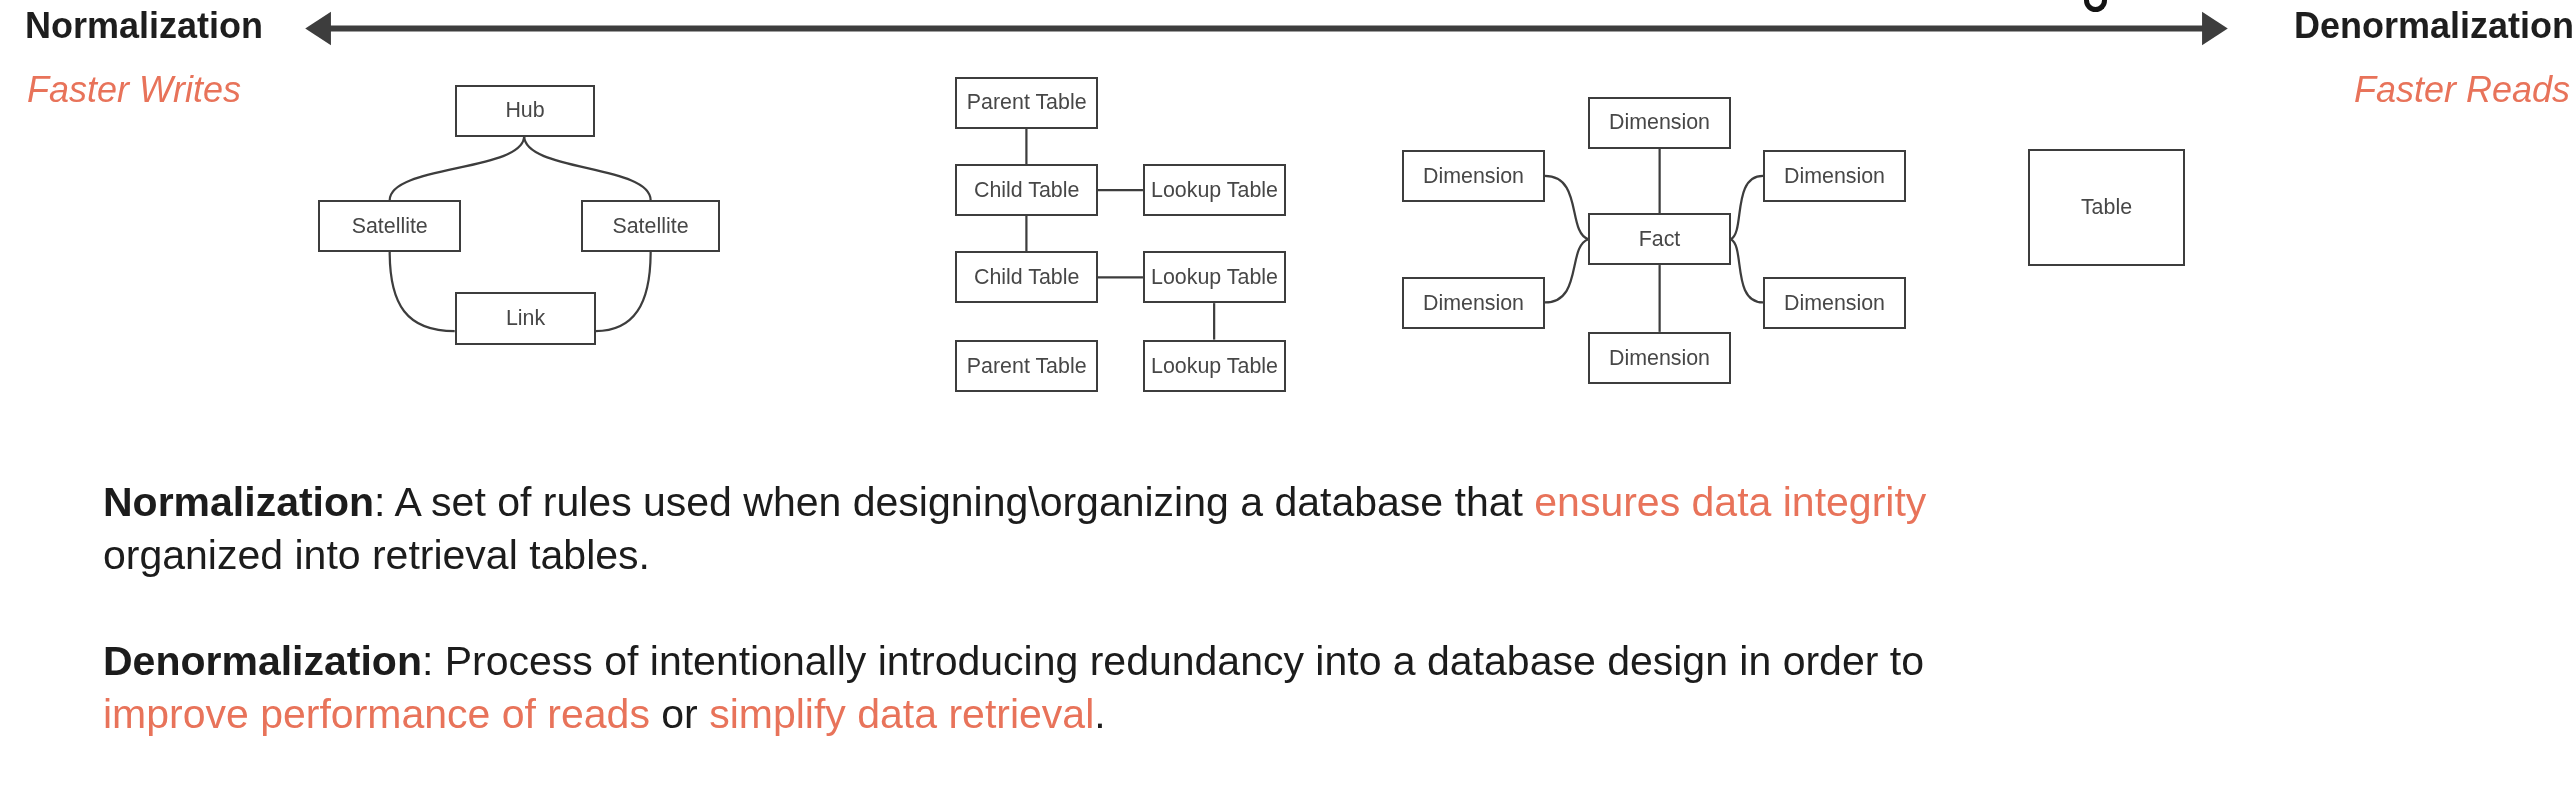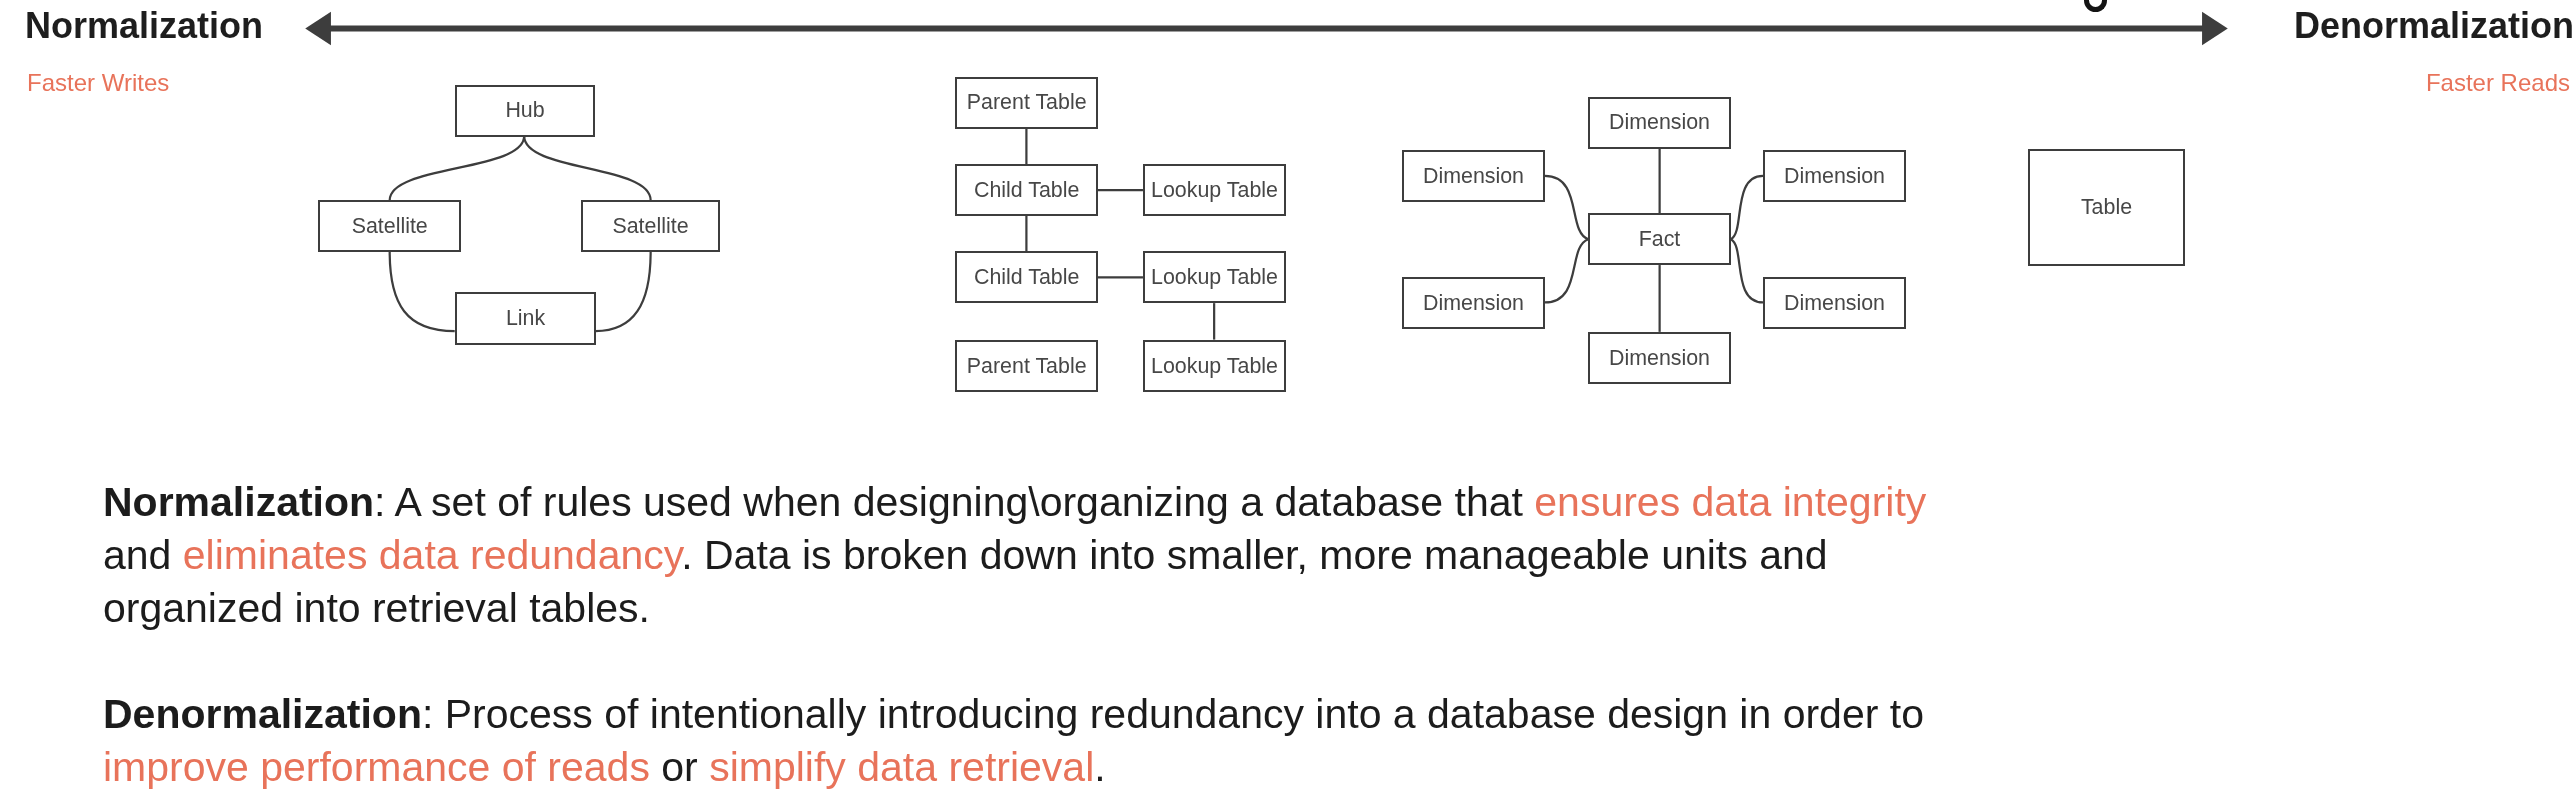--- a/index.html
+++ b/index.html
@@ -6,21 +6,21 @@
     --accent:#e8735a;
     --ink:#1c1c1c;
     --line:#3d3d3d;
   }
   html,body{margin:0;padding:0;background:#ffffff;}
   body{font-family:"Liberation Sans", sans-serif; width:2576px; height:795px; overflow:hidden; position:relative;}
   .canvas{position:absolute; left:0; top:0; width:2576px; height:795px; background:#fff;padding-left:37px;}
 
   
   .axis-label{position:absolute; font-size:36px; font-weight:700; color:#1e1e1e; white-space:nowrap;}
-  .axis-sublabel{position:absolute; font-size:24px; color:var(--accent); white-space:nowrap;}
+  .axis-sublabel{position:absolute; font-size:36px; color:var(--accent); white-space:nowrap;font-style:italic;}
   .axis-arrow{position:absolute; left:298px; top:9px;}
   .crop-frag{position:absolute; left:2084px; top:0; width:23px; height:11.6px;
              border:5.3px solid #141414; border-top:none; border-radius:0 0 12.5px 12.5px; box-sizing:border-box;}
 
   
   .diagram{position:absolute;}
   .diagram svg{position:absolute; left:0; top:0;}
   .nbox{position:absolute; box-sizing:border-box; border:2.7px solid var(--line); background:#fff;
         display:flex; align-items:center; justify-content:center;
         font-size:21.4px; color:#474747; white-space:nowrap;}
@@ -102,21 +102,20 @@
     <div class="nbox" style="left:194px; top:238px; width:143px; height:52px;">Dimension</div>
   </div>
 
   <div class="diagram" style="left:2028px; top:149px; width:157px; height:117px;">
     <div class="nbox" style="left:0; top:0; width:157px; height:117px;text-align:right;">Table</div>
   </div>
 
   <div class="textblock">
     <div class="para">
       <div><span class="run-bold">Normalization</span><span class="run-normal">: A set of rules used when designing\organizing a database that </span><span class="run-accent">ensures data integrity</span></div>
-      <div><span class="run-normal">and </span><span class="run-accent">eliminates data redundancy</span><span class="run-normal">. Data is broken down into smaller, more manageable units and</span></div>
       <div><span class="run-normal">organized into retrieval tables.</span></div>
     </div>
     <div class="para">
       <div><span class="run-bold">Denormalization</span><span class="run-normal">: Process of intentionally introducing redundancy into a database design in order to</span></div>
       <div><span class="run-accent">improve performance of reads</span><span class="run-normal"> or </span><span class="run-accent">simplify data retrieval</span><span class="run-normal">.</span></div>
     </div>
   </div>
 
 </div>
 

